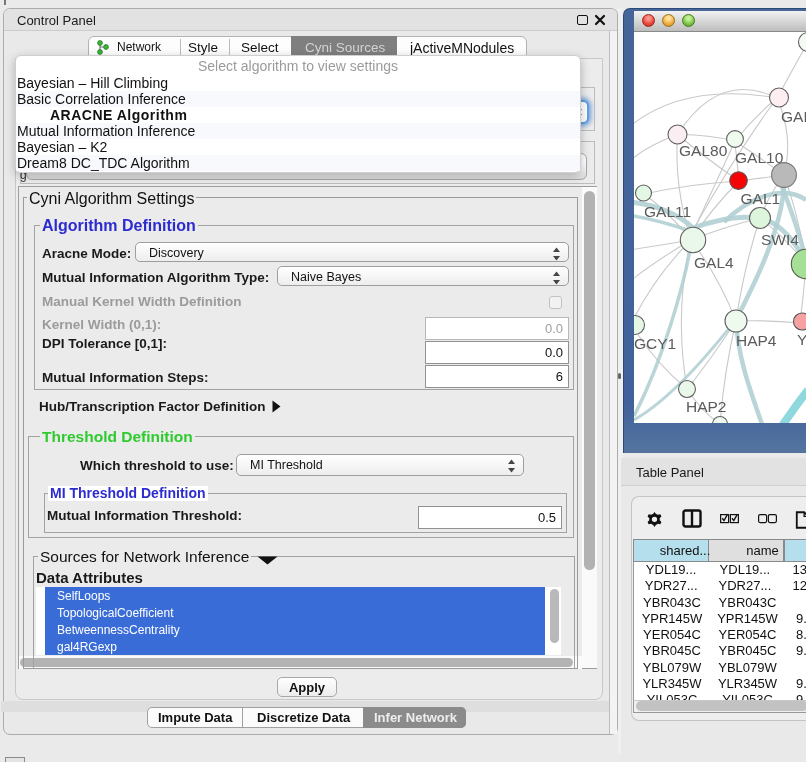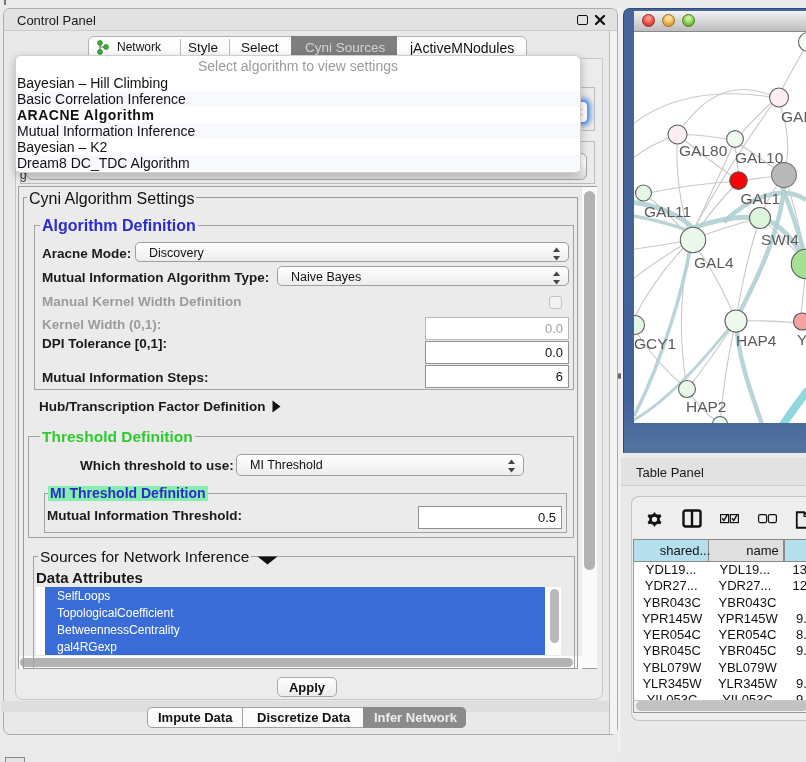--- a/index.html
+++ b/index.html
@@ -116,21 +116,21 @@
 <div class="abs" style="left:40px; top:429px; font-size:15.5px; font-weight:bold; color:#2ecb2e; background:#ebebeb; padding:0 2px; line-height:16px;">Threshold Definition</div>
 <div class="lbl" style="left:80px; top:458px;">Which threshold to use:</div>
 <div class="combo" style="left:236px; top:454px; width:288px; height:22px;">
   <span class="ctext" style="left:13px;">MI Threshold</span>
   <svg class="carr" width="9" height="14" viewBox="0 0 9 14" style="top:4px;">
     <path d="M4.5 0.5 L8 5 L1 5 Z" fill="#444"></path>
       <path d="M4.5 13.5 L8 9 L1 9 Z" fill="#444"></path>
   </svg>
 </div>
 <div class="abs" style="left:44px; top:493px; width:523px; height:40px; border:1px solid #a2a2a2;"></div>
-<div class="abs" style="left:48px; top:486px; font-size:14px; font-weight:bold; color:#2b2bd0; background:#86efac; padding:0 2px; line-height:15px;">MI Threshold Definition</div>
+<div class="abs" style="left:48px; top:486px; font-size:14px; font-weight:bold; color:#2b2bd0; background:#ffffff; padding:0 2px; line-height:15px;">MI Threshold Definition</div>
 <div class="lbl" style="left:47px; top:508px;">Mutual Information Threshold:</div>
 <div class="field" style="left:418px; top:506px; width:144px; height:23px; line-height:21px;">0.5</div>
 
 <div class="abs" style="left:33px; top:556px; width:542px; height:113px; border:1px solid #a2a2a2; border-bottom:none;"></div>
 <div class="abs" style="left:38px; top:549px; font-size:15.5px; color:#111; background:#ebebeb; padding:0 2px; line-height:16px;">Sources for Network Inference</div>
 <svg class="abs" style="left:257px; top:556px;" width="21" height="9" viewBox="0 0 21 9">
     <path d="M0.5 0.5 L20.5 0.5 L10.5 8.5 Z" fill="#111"></path>
   </svg>
 <div class="lbl" style="left:36px; top:569px; font-size:15px;">Data Attributes</div>
 
@@ -156,21 +156,21 @@
 <div class="abs" style="left:610px; top:31px; width:7px; height:703px; background:#f3f3f3;"></div>
 <div class="abs" style="left:618px; top:8px; width:5px; height:745px; background:#f0f0f0;"></div>
 <div class="abs" style="left:618px; top:373px; width:3px; height:6px; background:#666; border-radius:1.5px;"></div>
 
 <div class="abs" style="left:15px; top:55px; width:566px; height:118px; background:#ffffff;
   border:1px solid #cfcfcf; border-radius:6px; box-shadow:0 3px 10px rgba(0,0,0,0.25);"></div>
 <div class="abs" style="left:16px; top:91px; width:564px; height:16px; background:#f7f9fc;"></div>
 <div class="abs" style="left:16px; top:123px; width:564px; height:16px; background:#f7f9fc;"></div>
 <div class="abs" style="left:16px; top:155px; width:564px; height:16px; background:#f7f9fc;"></div>
 <div class="abs" style="left:198px; top:58px; font-size:14px; color:#9b9b9b;">Select algorithm to view settings</div>
-<div class="abs" style="left:17px; top:75px; font-size:14px; color:#111; line-height:16px;">Bayesian – Hill Climbing<br>Basic Correlation Inference<br><b style="letter-spacing:0.5px;">ARACNE Algorithm</b><br>Mutual Information Inference<br>Bayesian – K2<br>Dream8 DC_TDC Algorithm</div>
+<div class="abs" style="left:17px; top:75px; font-size:14px; color:#111; line-height:16px;">Bayesian – Hill Climbing<br>Basic Correlation Inference<br><b style="letter-spacing:0.5px;padding-left:33px;">ARACNE Algorithm</b><br>Mutual Information Inference<br>Bayesian – K2<br>Dream8 DC_TDC Algorithm</div>
 
 <div class="abs" style="left:623px; top:8px; width:183px; height:445px;
   background:linear-gradient(#466699 0%, #40619b 88%, #54749f 100%); border-radius:7px 0 0 0;
   border-top:1px solid #2c4a78; border-left:1px solid #2c4a78;"></div>
 <div class="abs" style="left:634px; top:11px; width:172px; height:21px;
   background:linear-gradient(#f2f2f2, #bdbdbd); border-bottom:1px solid #8a8a8a;"></div>
 <div class="abs" style="left:642px; top:14px; width:13px; height:13px; border-radius:50%;
   background:radial-gradient(circle at 50% 30%, #fa9289 18%, #e8453a 60%, #bf3328); border:1px solid #97271e;"></div>
 <div class="abs" style="left:662px; top:14px; width:13px; height:13px; border-radius:50%;
   background:radial-gradient(circle at 50% 30%, #ffe09a 18%, #edaa3c 60%, #cd8c1f); border:1px solid #9a7119;"></div>

